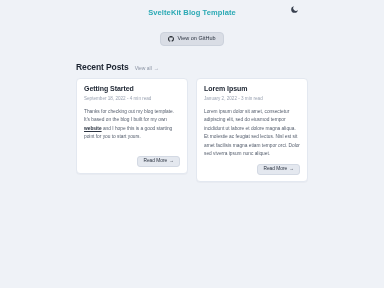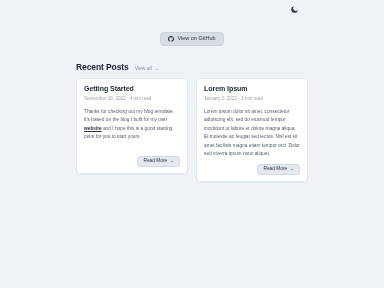--- a/index.html
+++ b/index.html
@@ -173,20 +173,21 @@
     cursor: pointer;
     line-height: 1;
   }
 </style>
 </head>
 <body>
 
 <div class="page">
 
   <div class="site-header">
+    <span class="site-title">SvelteKit Blog Template</span>
 
     <span class="theme-toggle">
       <svg width="9" height="9" viewBox="0 0 24 24" aria-hidden="true">
         <path d="M21 13.2A9 9 0 1 1 10.8 3a7.2 7.2 0 0 0 10.2 10.2z" fill="#39414f"></path>
       </svg>
     </span>
   </div>
 
   <div class="github-row">
     <button class="github-button">

